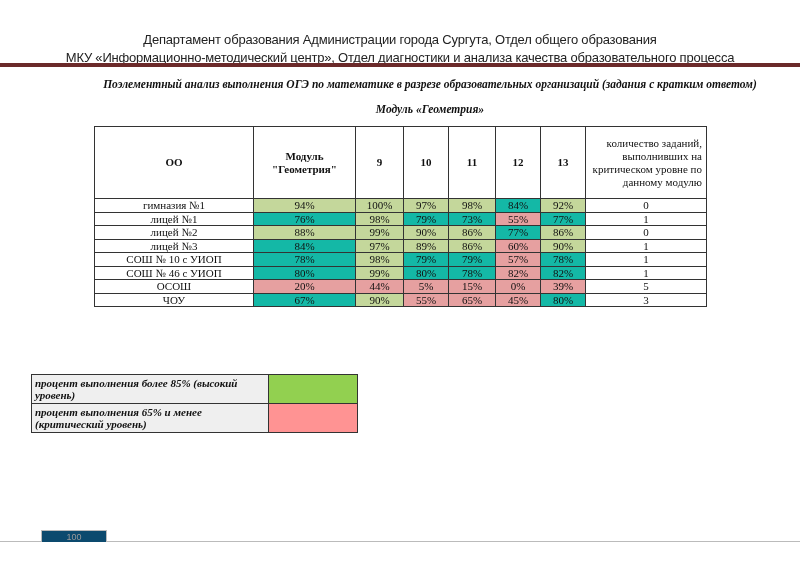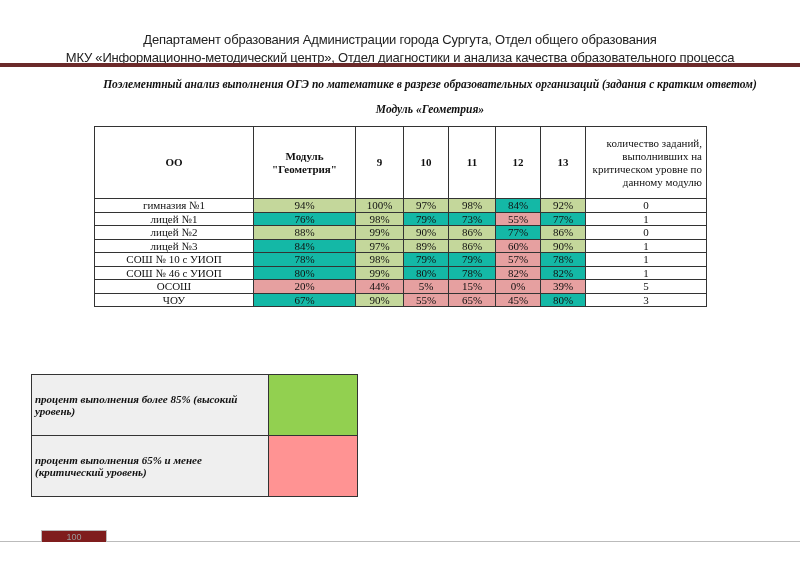--- a/index.html
+++ b/index.html
@@ -14,24 +14,24 @@
   table.main { position:absolute; left:94px; top:126px; border-collapse:collapse; font-size:11px; }
   table.main td, table.main th { border:1px solid #333; padding:0; text-align:center; line-height:12.5px; height:12.5px; }
   table.main th { font-weight:bold; height:71px; background:#fff; }
   table.main th.note { font-weight:normal; font-size:11px; line-height:13px; padding:0 4px;text-align:right; }
   .g { background:#c4d79b;margin-left:30px; }
   .s { background:#14b8a6; }
   .r { background:#e6a0a0; }
   .w { background:#fff; }
   table.legend { position:absolute; left:31px; top:374px; border-collapse:collapse; font-size:11px; }
   table.legend td { border:1px solid #333; }
-  table.legend td.lbl { width:230px; height:28px; background:#efefef; font-style:italic; font-weight:bold; line-height:12px; padding:16px 3px; text-align:left; vertical-align:middle; }
+  table.legend td.lbl { width:230px; height:28px; background:#efefef; font-style:italic; font-weight:bold; line-height:12px; padding:0 3px; text-align:left; vertical-align:middle; }
   table.legend td.sw { width:86px; }
   .footer-line { position:absolute; top:541px; height:1px; background:#bbb; }
-  .pagebox { position:absolute; left:41px; top:530px; width:64px; height:11px; border:1px solid #bbb; border-bottom:none; background:#7f1d1d; text-align:center; font-family:"Liberation Sans", sans-serif; font-size:9px; color:#999; line-height:12px; }
+  .pagebox { position:absolute; left:41px; top:530px; width:64px; height:11px; border:1px solid #bbb; border-bottom:none; background:#0c4a6e; text-align:center; font-family:"Liberation Sans", sans-serif; font-size:9px; color:#999; line-height:12px; }
 </style>
 </head>
 <body>
 
 <div class="hdr-line hdr1">Департамент образования Администрации города Сургута, Отдел общего образования</div>
 <div class="hdr-line hdr2">МКУ «Информационно-методический центр», Отдел диагностики и анализа качества образовательного процесса</div>
 <div class="rule"></div>
 
 <div class="title t1">Поэлементный анализ выполнения ОГЭ по математике в разрезе образовательных организаций (задания с кратким ответом)</div>
 <div class="title t2">Модуль «Геометрия»</div>

